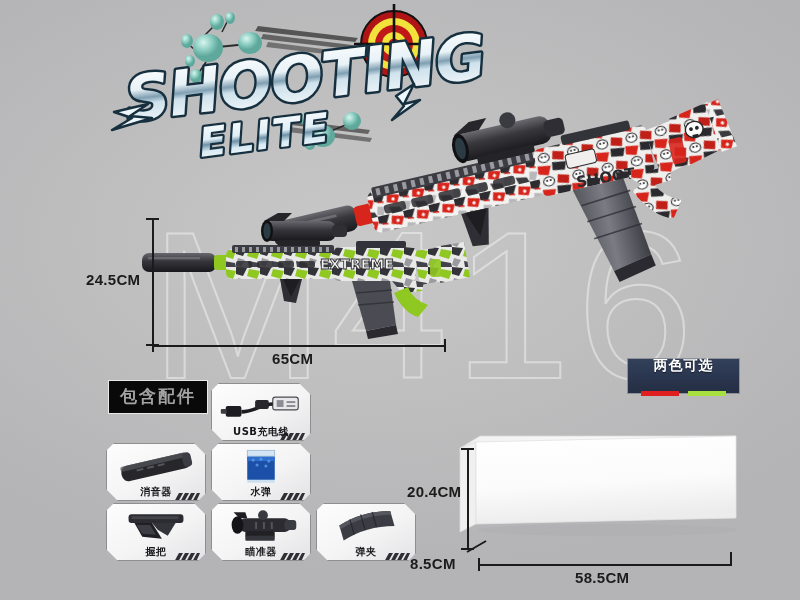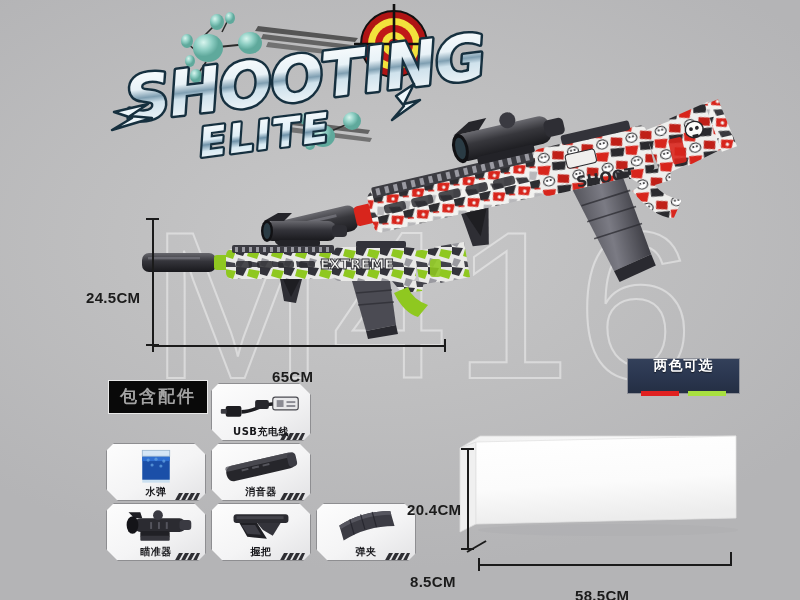--- a/index.html
+++ b/index.html
@@ -36,21 +36,21 @@
   #gun-alt  { left:140px; top:207px; width:330px; height:135px; }
 
   
   .dim { position:absolute; }
   .dim-line-v { position:absolute; width:2px; background:#1b1b1b; }
   .dim-line-h { position:absolute; height:2px; background:#1b1b1b; }
   .dim-cap-h { position:absolute; width:2px; height:13px; background:#1b1b1b; }
   .dim-cap-v { position:absolute; height:2px; width:13px; background:#1b1b1b; }
   .dim-label {
     position:absolute; font-size:15px; font-weight:bold; color:#1b1b1b;
-    letter-spacing:.3px; white-space:nowrap;margin-top:18px;
+    letter-spacing:.3px; white-space:nowrap;
   }
 
   
   #acc-title {
     position:absolute; left:108px; top:380px;
     background:#090909; color:#a3a3a3;
     font-size:17px; font-weight:bold; letter-spacing:2px;
     padding:7px 11px 8px; line-height:1;
     font-family:"DejaVu Sans", sans-serif;
     border:1px solid #e9e9e9;
@@ -433,20 +433,48 @@
         <div class="acc-name">USB充电线</div>
       </div>
 
     </div>
 
     <div class="acc-row">
 
       <div class="acc-card">
         <div class="art">
           <svg viewBox="0 0 100 40">
+            <g transform="rotate(-13 50 21)">
+              <rect x="14" y="13" width="72" height="16" rx="7" fill="#26262b"></rect>
+              <rect x="14" y="13" width="72" height="5" rx="3" fill="#54545c" opacity=".75"></rect>
+              <rect x="78" y="14" width="9" height="14" rx="4" fill="#3c3c44"></rect>
+              <g fill="#6a6a72" opacity=".7">
+                <rect x="30" y="19" width="7" height="2"></rect>
+                  <rect x="41" y="19" width="7" height="2"></rect>
+                <rect x="52" y="19" width="7" height="2"></rect>
+              </g>
+            </g>
+          </svg>
+        </div>
+        <div class="acc-stripes">
+          <svg viewBox="0 0 26 9">
+              <g fill="#2e2e33">
+            <path d="M0 9 L5 0 L9 0 L4 9 Z"></path>
+                <path d="M6 9 L11 0 L15 0 L10 9 Z"></path>
+            <path d="M12 9 L17 0 L21 0 L16 9 Z"></path>
+                <path d="M18 9 L23 0 L26 0 L22 9 Z"></path>
+          </g>
+            </svg>
+        </div>
+        <div class="acc-name">消音器</div>
+      </div>
+
+      <div class="acc-card">
+        <div class="art">
+          <svg viewBox="0 0 100 40">
             <rect x="36" y="4" width="28" height="33" fill="#bcd8ee" opacity=".75"></rect>
             <rect x="36" y="10" width="28" height="24" fill="#1b4fa8"></rect>
             <rect x="36" y="10" width="28" height="5" fill="#2f6fd0"></rect>
             <g fill="#5f9ee0" opacity=".8">
               <circle cx="42" cy="14" r="1.6"></circle>
                 <circle cx="50" cy="13" r="1.6"></circle>
               <circle cx="58" cy="15" r="1.6"></circle>
                 <circle cx="46" cy="19" r="1.6"></circle>
               <circle cx="55" cy="20" r="1.6"></circle>
             </g>
@@ -458,51 +486,46 @@
               <g fill="#2e2e33">
             <path d="M0 9 L5 0 L9 0 L4 9 Z"></path>
                 <path d="M6 9 L11 0 L15 0 L10 9 Z"></path>
             <path d="M12 9 L17 0 L21 0 L16 9 Z"></path>
                 <path d="M18 9 L23 0 L26 0 L22 9 Z"></path>
           </g>
             </svg>
         </div>
         <div class="acc-name">水弹</div>
       </div>
-
+    </div>
+
+    <div class="acc-row">
       <div class="acc-card">
         <div class="art">
           <svg viewBox="0 0 100 40">
-            <g transform="rotate(-13 50 21)">
-              <rect x="14" y="13" width="72" height="16" rx="7" fill="#26262b"></rect>
-              <rect x="14" y="13" width="72" height="5" rx="3" fill="#54545c" opacity=".75"></rect>
-              <rect x="78" y="14" width="9" height="14" rx="4" fill="#3c3c44"></rect>
-              <g fill="#6a6a72" opacity=".7">
-                <rect x="30" y="19" width="7" height="2"></rect>
-                  <rect x="41" y="19" width="7" height="2"></rect>
-                <rect x="52" y="19" width="7" height="2"></rect>
-              </g>
-            </g>
+            <rect x="22" y="8" width="56" height="9" rx="3" fill="#2b2b31"></rect>
+            <rect x="25" y="10" width="48" height="3" fill="#53535b" opacity=".6"></rect>
+            <path d="M28 17 L46 17 L56 33 L36 31 Z" fill="#1f1f24"></path>
+            <path d="M46 17 L70 17 L62 30 L52 24 Z" fill="#33333a"></path>
+            <path d="M30 19 L44 19 L50 29 L36 28 Z" fill="#3d3d45"></path>
           </svg>
         </div>
         <div class="acc-stripes">
           <svg viewBox="0 0 26 9">
               <g fill="#2e2e33">
             <path d="M0 9 L5 0 L9 0 L4 9 Z"></path>
                 <path d="M6 9 L11 0 L15 0 L10 9 Z"></path>
             <path d="M12 9 L17 0 L21 0 L16 9 Z"></path>
                 <path d="M18 9 L23 0 L26 0 L22 9 Z"></path>
           </g>
             </svg>
         </div>
-        <div class="acc-name">消音器</div>
+        <div class="acc-name">握把</div>
       </div>
-    </div>
-
-    <div class="acc-row">
+
       <div class="acc-card">
         <div class="art">
           <svg viewBox="0 0 100 40">
             <rect x="28" y="12" width="52" height="14" rx="6" fill="#2b2b31"></rect>
             <path d="M28 12 L22 6 L34 6 L36 12 Z" fill="#1d1d22"></path>
             <ellipse cx="26" cy="19" rx="6" ry="9" fill="#141418"></ellipse>
             <rect x="74" y="14" width="12" height="10" rx="3" fill="#3a3a42"></rect>
             <circle cx="52" cy="9" r="5" fill="#3a3a42"></circle>
             <rect x="34" y="25" width="30" height="7" rx="2" fill="#202025"></rect>
             <rect x="34" y="30" width="30" height="5" rx="1" fill="#35353c"></rect>
@@ -522,43 +545,20 @@
                 <path d="M18 9 L23 0 L26 0 L22 9 Z"></path>
           </g>
             </svg>
         </div>
         <div class="acc-name">瞄准器</div>
       </div>
 
       <div class="acc-card">
         <div class="art">
           <svg viewBox="0 0 100 40">
-            <rect x="22" y="8" width="56" height="9" rx="3" fill="#2b2b31"></rect>
-            <rect x="25" y="10" width="48" height="3" fill="#53535b" opacity=".6"></rect>
-            <path d="M28 17 L46 17 L56 33 L36 31 Z" fill="#1f1f24"></path>
-            <path d="M46 17 L70 17 L62 30 L52 24 Z" fill="#33333a"></path>
-            <path d="M30 19 L44 19 L50 29 L36 28 Z" fill="#3d3d45"></path>
-          </svg>
-        </div>
-        <div class="acc-stripes">
-          <svg viewBox="0 0 26 9">
-              <g fill="#2e2e33">
-            <path d="M0 9 L5 0 L9 0 L4 9 Z"></path>
-                <path d="M6 9 L11 0 L15 0 L10 9 Z"></path>
-            <path d="M12 9 L17 0 L21 0 L16 9 Z"></path>
-                <path d="M18 9 L23 0 L26 0 L22 9 Z"></path>
-          </g>
-            </svg>
-        </div>
-        <div class="acc-name">握把</div>
-      </div>
-
-      <div class="acc-card">
-        <div class="art">
-          <svg viewBox="0 0 100 40">
             <g transform="rotate(-16 50 20)">
               <path d="M24 12 Q50 4 78 12 L78 28 Q50 20 24 28 Z" fill="#3c3c44"></path>
               <path d="M24 12 Q50 4 78 12 L78 16 Q50 8 24 16 Z" fill="#56565f"></path>
               <g stroke="#22222a" stroke-width="1.2" opacity=".8">
                 <path d="M36 9 L36 25"></path>
                   <path d="M48 7 L48 23"></path>
                   <path d="M60 8 L60 24"></path>
               </g>
             </g>
           </svg>

